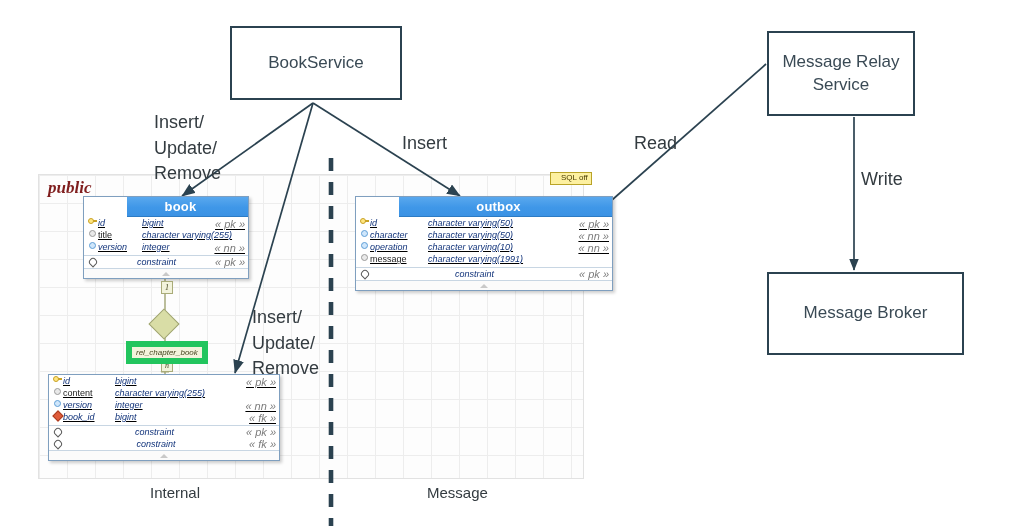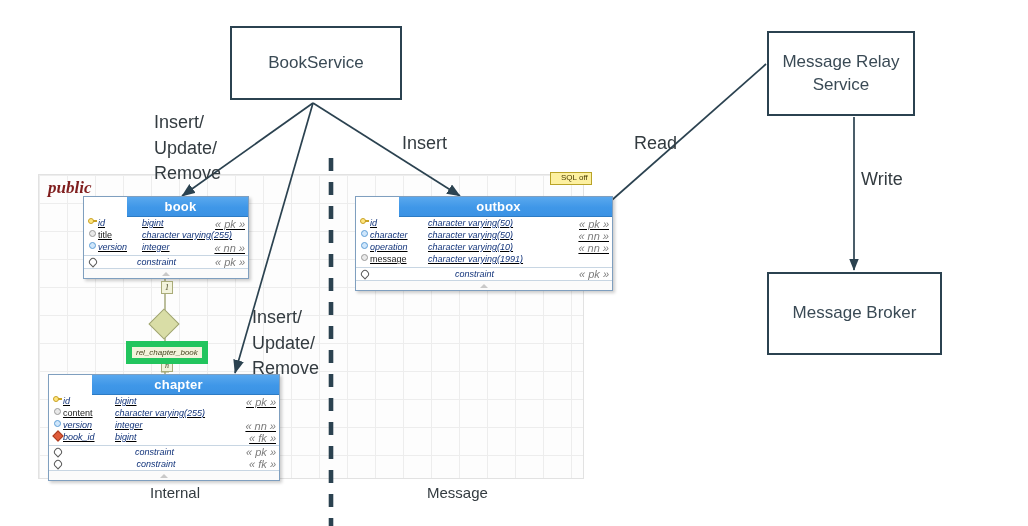--- a/index.html
+++ b/index.html
@@ -21,21 +21,21 @@
     display:flex;align-items:center;justify-content:center;
     text-align:center;
     color:#3a4a55;
     font-size:17px;
     line-height:1.35;
     box-sizing:border-box;
     z-index:6;
   }
   #box-bookservice{left:230px;top:26px;width:172px;height:74px;}
   #box-relay{left:767px;top:31px;width:148px;height:85px;}
-  #box-broker{left:767px;top:272px;width:175px;height:83px;}
+  #box-broker{left:767px;top:272px;width:197px;height:83px;}
 
   
   .edge-label{
     position:absolute;
     color:#333b40;
     font-size:18px;
     line-height:1.42;
     white-space:pre-line;
     z-index:7;
   }
@@ -317,21 +317,20 @@
         </span>
       <span class="cons-text">constraint</span>
       <span class="col-flag">« pk »</span>
     </div>
     <div class="er-foot">
         <i class="tri"></i>
       </div>
   </div>
 
   <div class="er-table" id="tbl-chapter">
-    <div class="er-title">chapter</div>
     <div class="er-rows">
       <div class="er-row">
         <span class="er-ic">
             <i class="key"></i>
           </span>
         <span class="col-name" style="width:52px">id</span>
         <span class="col-type">bigint</span>
         <span class="col-flag">« pk »</span>
       </div>
       <div class="er-row">

